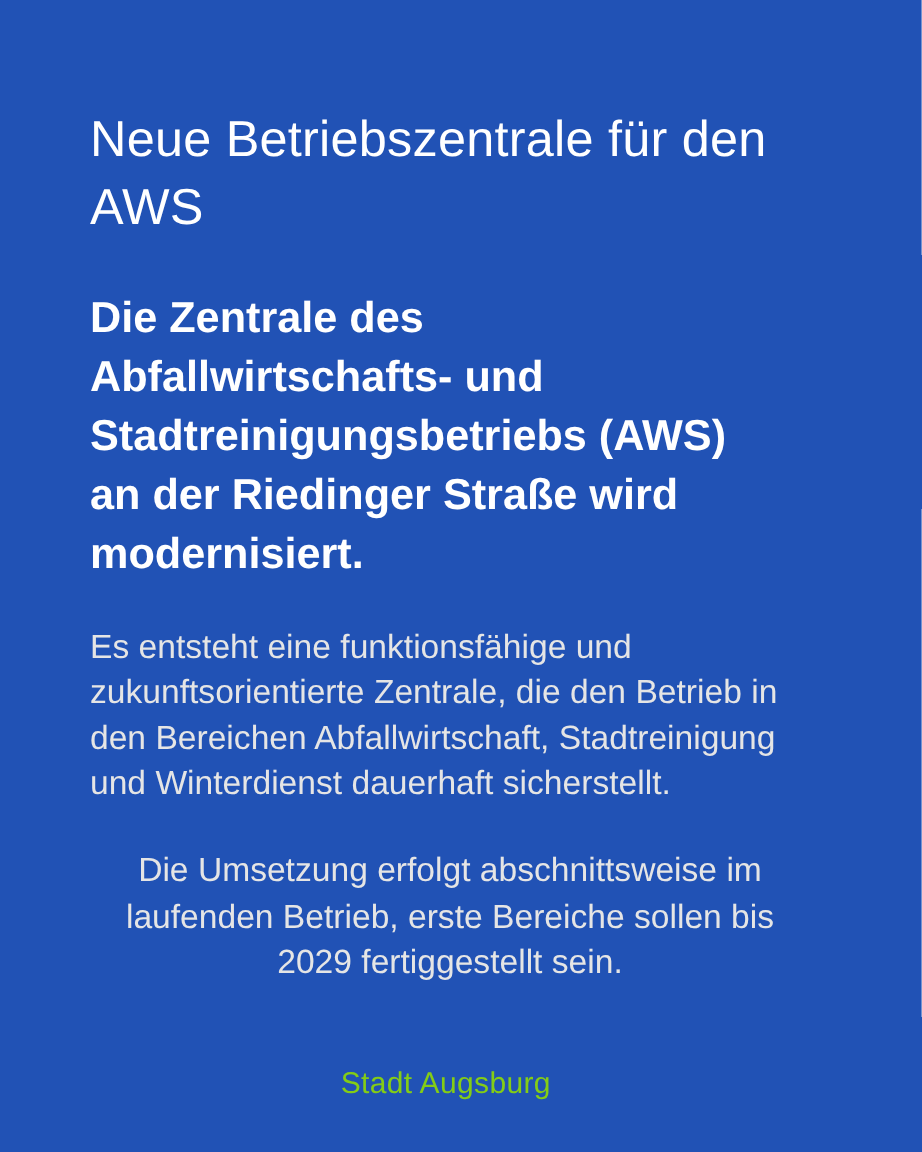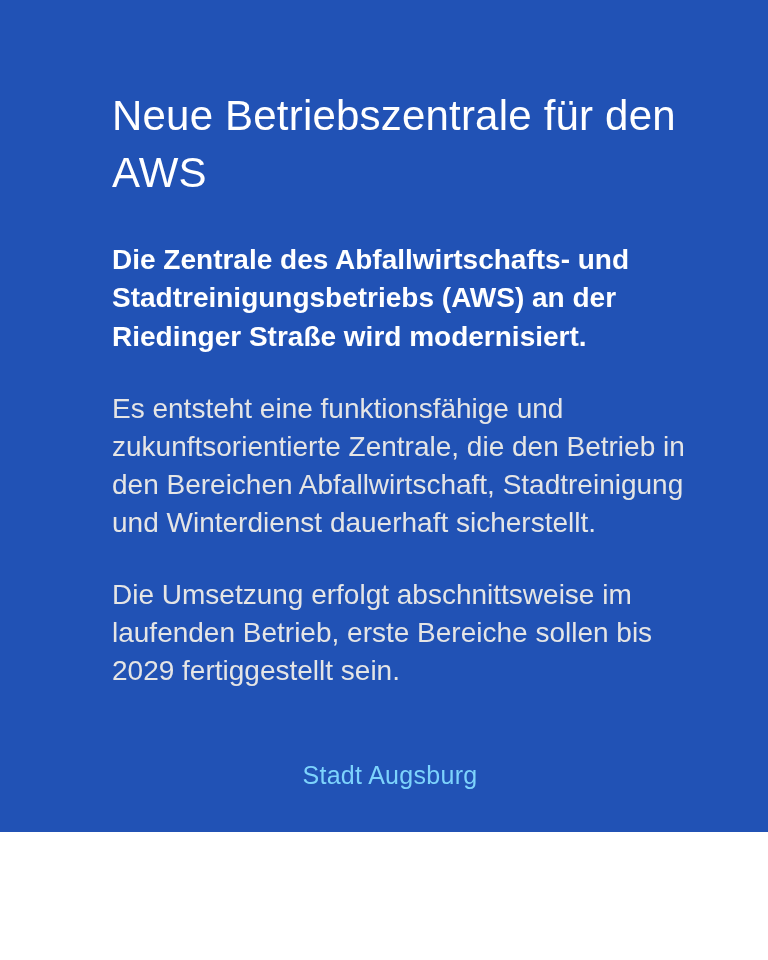--- a/index.html
+++ b/index.html
@@ -2,68 +2,69 @@
 <html lang="de"><head>
 <meta charset="utf-8">
 <style>
   html, body {
     margin: 0;
     padding: 0;
   }
   .slide {
     position: relative;
     width: 768px;
-    height: 832px;
+    height: 960px;
     background: #2152b5;
     box-sizing: border-box;
     display: flex;
     flex-direction: column;
-    padding: 88px 70px 0 112px;
+    padding: 88px 70px 0 75px;
     font-family: "Liberation Sans", sans-serif;
     -webkit-font-smoothing: antialiased;
     overflow: hidden;
   }
   .title {
     color: #ffffff;
     font-size: 42px;
     font-weight: 400;
     line-height: 1.35;
     letter-spacing: 0.2px;
     margin: 0 0 40px 0;
     max-width: 620px;
   }
   .lead {
     color: #ffffff;
-    font-size: 28px;
+    font-size: 36px;
     font-weight: 700;
     line-height: 1.36;
     margin: 0 0 34px 0;
     max-width: 560px;
   }
   .body-text {
     color: #e5e5e5;
     font-size: 28px;
     font-weight: 400;
     line-height: 1.36;
     margin: 0 0 34px 0;
     max-width: 600px;
   }
   .body-text:last-of-type {
     margin-bottom: 12px;
+    text-align: center;
   }
   .footer {
     margin-top: auto;
     
     margin-left: -100px;
     margin-right: -70px;
     padding-bottom: 42px;
     text-align: center;
   }
   .footer-brand {
-    color: #7dd3fc;
+    color: #84cc16;
     font-size: 25px;
     font-weight: 400;
     letter-spacing: 0.3px;
   }
 </style>
 </head>
 <body>
 
 <div class="slide">
   <h1 class="title">Neue Betriebszentrale für den AWS</h1>

